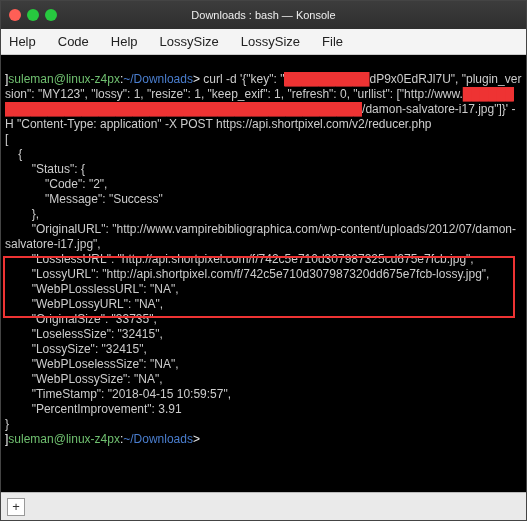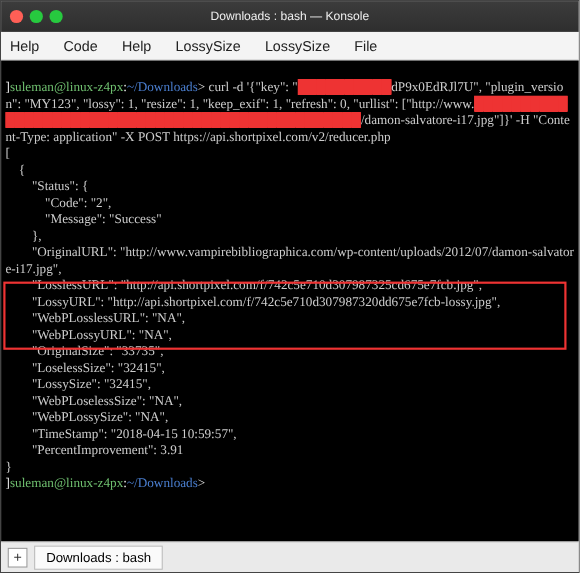--- a/index.html
+++ b/index.html
@@ -5,21 +5,21 @@
   * { margin:0; padding:0; box-sizing:border-box; }
   body { width:527px; height:521px; background:#e8e8e8; font-family:sans-serif; overflow:hidden; }
   .window { width:100%; height:100%; display:flex; flex-direction:column; background:#fff; border:1px solid #444; }
   .titlebar { height:28px; background:linear-gradient(#3c3c3c,#2e2e2e); display:flex; align-items:center; padding:0 8px; position:relative; }
   .wbtns { display:flex; gap:6px; }
   .wbtn { width:12px; height:12px; border-radius:50%; }
   .wbtn.close{background:#ff5f56;} .wbtn.min{background:#27c93f;} .wbtn.max{background:#27c93f;}
   .title { position:absolute; left:0; right:0; text-align:center; color:#eee; font-size:11px; pointer-events:none; }
   .menubar { height:26px; background:#f4f4f4; border-bottom:1px solid #ccc; display:flex; align-items:center; padding:0 8px; gap:22px; font-size:13px; color:#222; }
   .menuitem { cursor:pointer; }
-  .term { flex:1; background:#000; color:#ccc; font-family:Liberation Serif, serif; font-size:12px; line-height:15px; padding:2px 4px; overflow:hidden; position:relative; white-space:pre-wrap; word-break:break-all; }
+  .term { flex:1; background:#000; color:#ccc; font-family:Liberation Sans, sans-serif; font-size:12px; line-height:15px; padding:2px 4px; overflow:hidden; position:relative; white-space:pre-wrap; word-break:break-all; }
   .green{color:#6fbf6f;} .blue{color:#4a7ecf;} .white{color:#eee;}
   .redact { background:#e33; color:#e33; }
   .redbox { position:absolute; border:2px solid #e33; }
   .tabbar { height:28px; background:#eaeaea; border-top:1px solid #bbb; display:flex; align-items:center; padding:2px 6px; gap:6px; }
   .newtab { width:18px; height:18px; border:1px solid #999; background:#fff; display:flex; align-items:center; justify-content:center; font-size:13px; color:#333; cursor:pointer; }
   .tab { height:22px; padding:0 10px; background:#fafafa; border:1px solid #bbb; display:flex; align-items:center; font-size:12px; }
 </style>
 </head>
 <body>
 
@@ -62,15 +62,14 @@
 <span>        "WebPLossySize": "NA",</span>
 <span>        "TimeStamp": "2018-04-15 10:59:57",</span>
 <span>        "PercentImprovement": 3.91</span>
 <span>}</span>
 <span class="white">]</span><span class="green">suleman@linux-z4px</span><span class="white">:</span><span class="blue">~/Downloads</span><span class="white">&gt;</span>
     <div class="redbox" style="left:2px; top:201px; width:512px; height:62px;"></div>
   </div>
 
   <div class="tabbar">
     <div class="newtab">+</div>
-    <div class="tab">Downloads : bash</div>
   </div>
 </div>
 
 </body></html>

